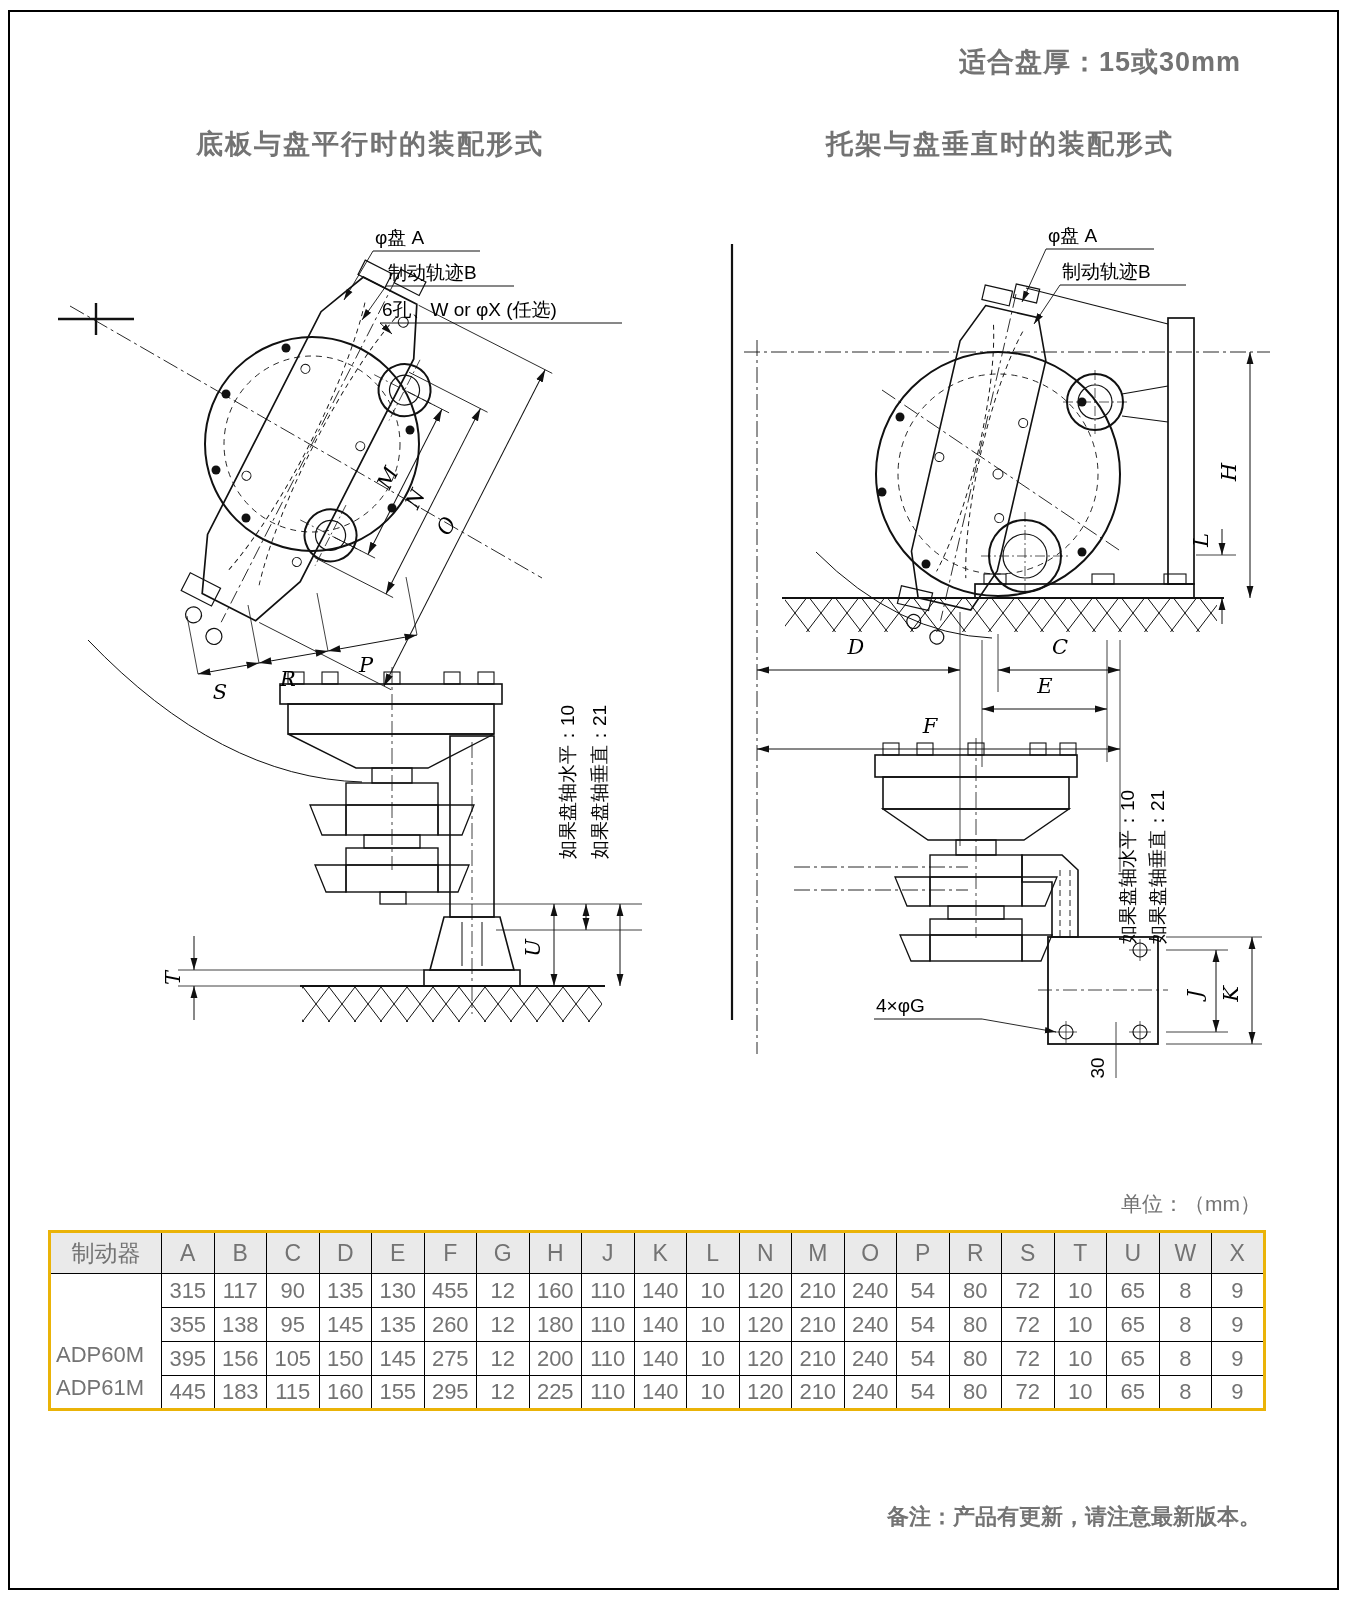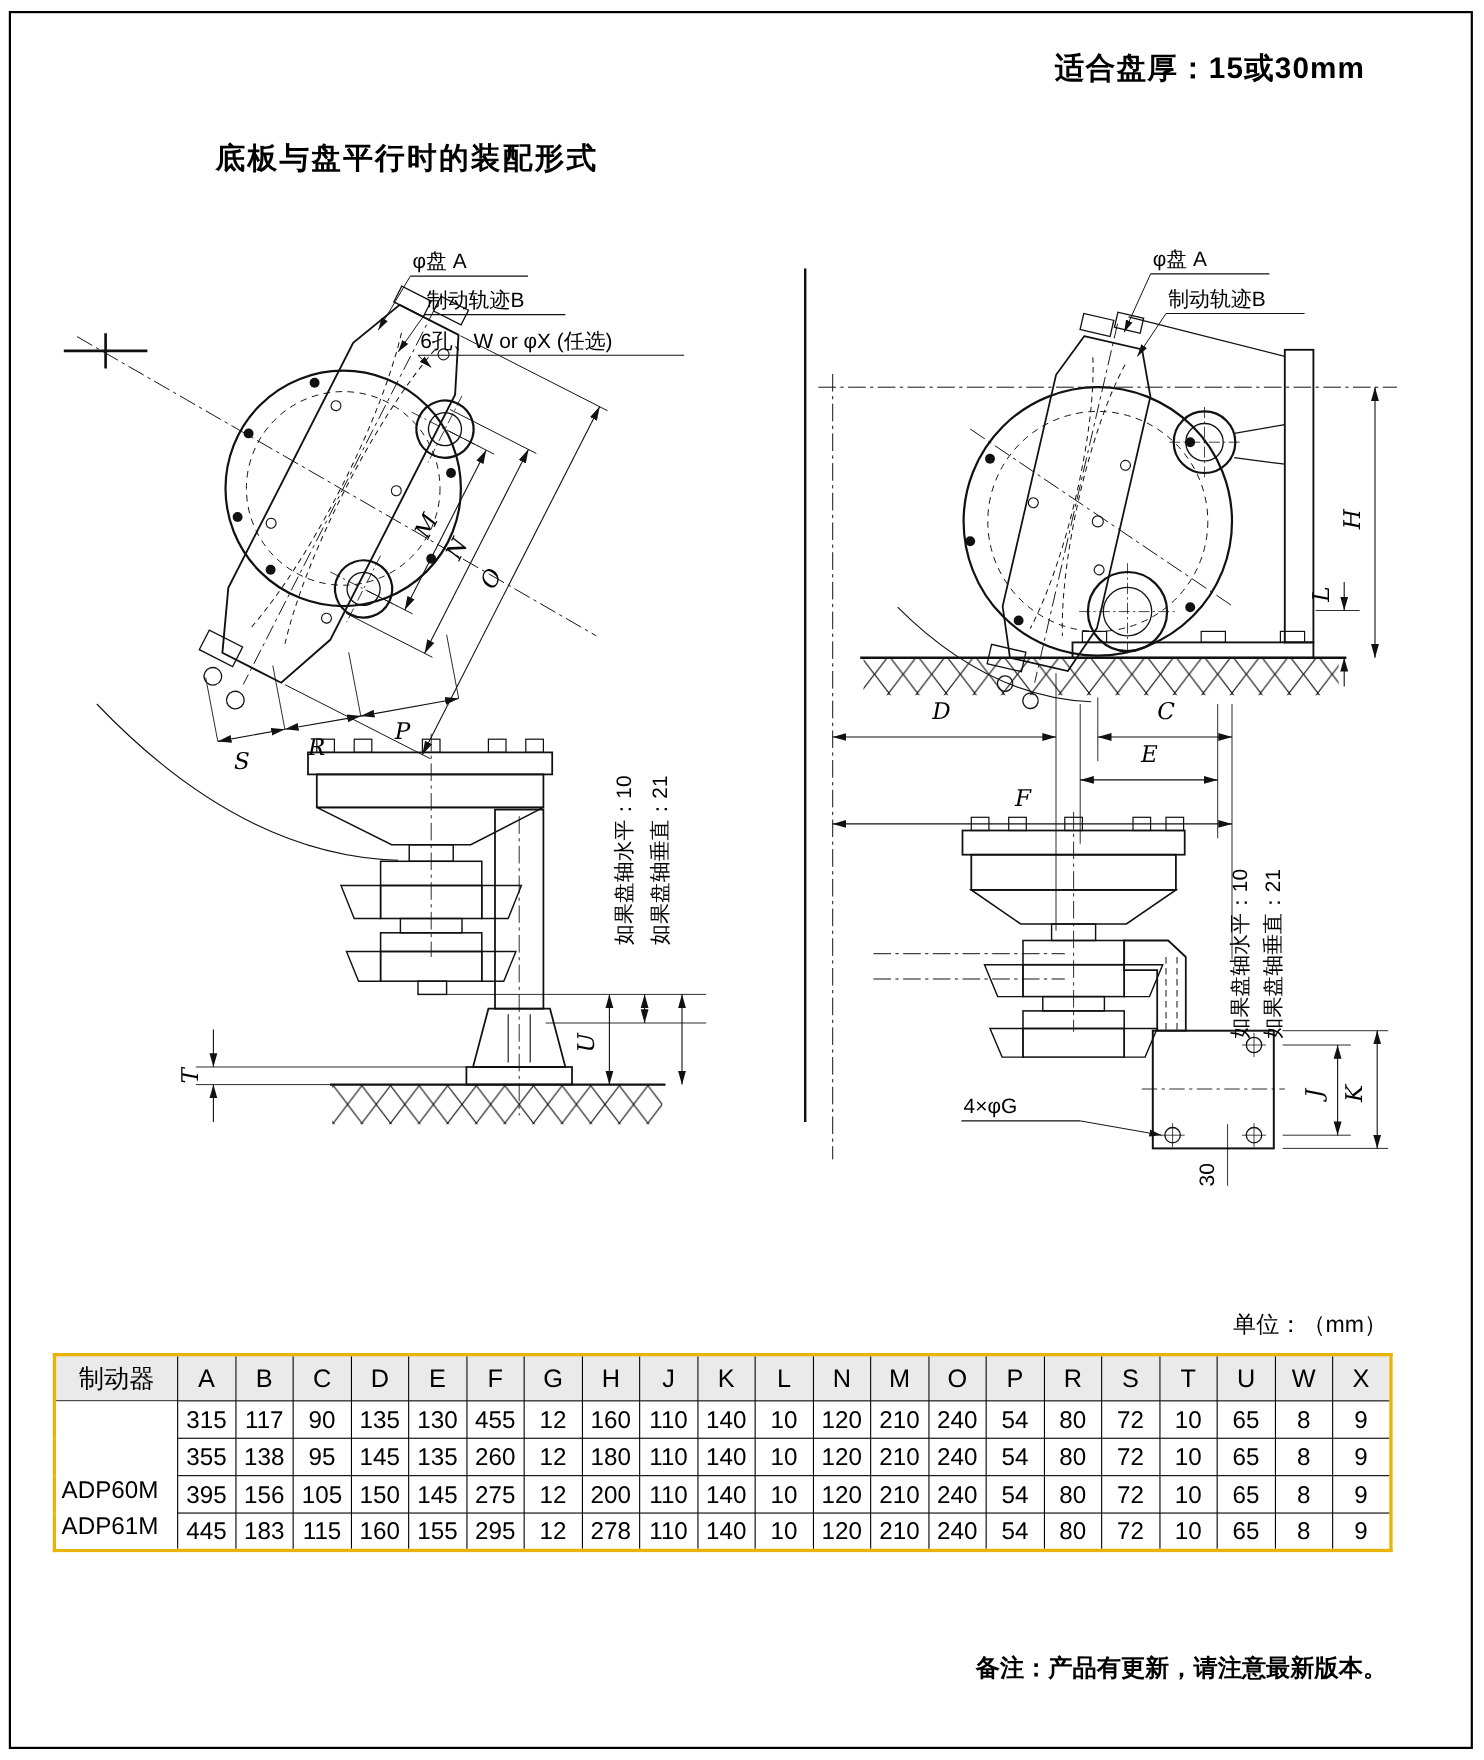--- a/index.html
+++ b/index.html
@@ -1,16 +1,16 @@
 <!DOCTYPE html>
 <html><head>
 <meta charset="utf-8">
 <style>
   html,body{margin:0;padding:0;background:#fff;}
-  .page{position:relative;width:1349px;height:1600px;background:#fff;color:#000000;
+  .page{position:relative;width:1349px;height:1600px;background:#fff;color:#737373;
         font-family:"Liberation Sans",sans-serif;overflow:hidden;}
   .frame{position:absolute;left:8px;top:10px;width:1327px;height:1576px;border:2px solid #000;}
   .top-note{position:absolute;top:44px;right:108px;font-size:27px;font-weight:bold;letter-spacing:1px;}
   .dtitle{position:absolute;top:126px;font-size:27px;font-weight:bold;text-align:center;letter-spacing:2px;}
   .dtitle.l{left:150px;width:440px;}
   .dtitle.r{left:788px;width:424px;}
   .draw{position:absolute;}
   .consult{position:absolute;left:62px;top:1164px;font-size:26px;font-weight:bold;letter-spacing:1px;}
   .consult .bullet{font-size:24px;margin-right:14px;vertical-align:1px;}
   .unit{position:absolute;right:88px;top:1190px;font-size:21px;}
@@ -31,20 +31,21 @@
   .diml{font-size:21px;font-style:italic;font-family:"DejaVu Serif",serif;text-anchor:middle;}
 </style>
 </head>
 <body>
 
 <div class="page">
   <div class="frame"></div>
 
   <div class="top-note">适合盘厚：15或30mm</div>
   <div class="dtitle l">底板与盘平行时的装配形式</div>
+  <div class="dtitle r">托架与盘垂直时的装配形式</div>
 
   <svg class="draw" style="left:30px;top:222px;" width="700" height="860" viewBox="0 0 700 860">
     <defs>
       <marker id="aL" viewBox="0 0 12 8" refX="11.5" refY="4" markerWidth="13" markerHeight="9" orient="auto-start-reverse">
         <path d="M0,0.7 L11.6,4 L0,7.3 Z" fill="#111"></path>
       </marker>
       <pattern id="hL" patternUnits="userSpaceOnUse" width="26" height="34">
         <path d="M0,0 L13,17 L26,0 M0,34 L13,17 L26,34" fill="none" stroke="#111" stroke-width="1"></path>
       </pattern>
     </defs>
@@ -440,21 +441,21 @@
         <td>9</td>
       </tr>
       <tr>
         <td>445</td>
         <td>183</td>
         <td>115</td>
         <td>160</td>
         <td>155</td>
         <td>295</td>
         <td>12</td>
-        <td>278</td>
+        <td>225</td>
         <td>110</td>
         <td>140</td>
         <td>10</td>
         <td>120</td>
         <td>210</td>
         <td>240</td>
         <td>54</td>
         <td>80</td>
         <td>72</td>
         <td>10</td>

